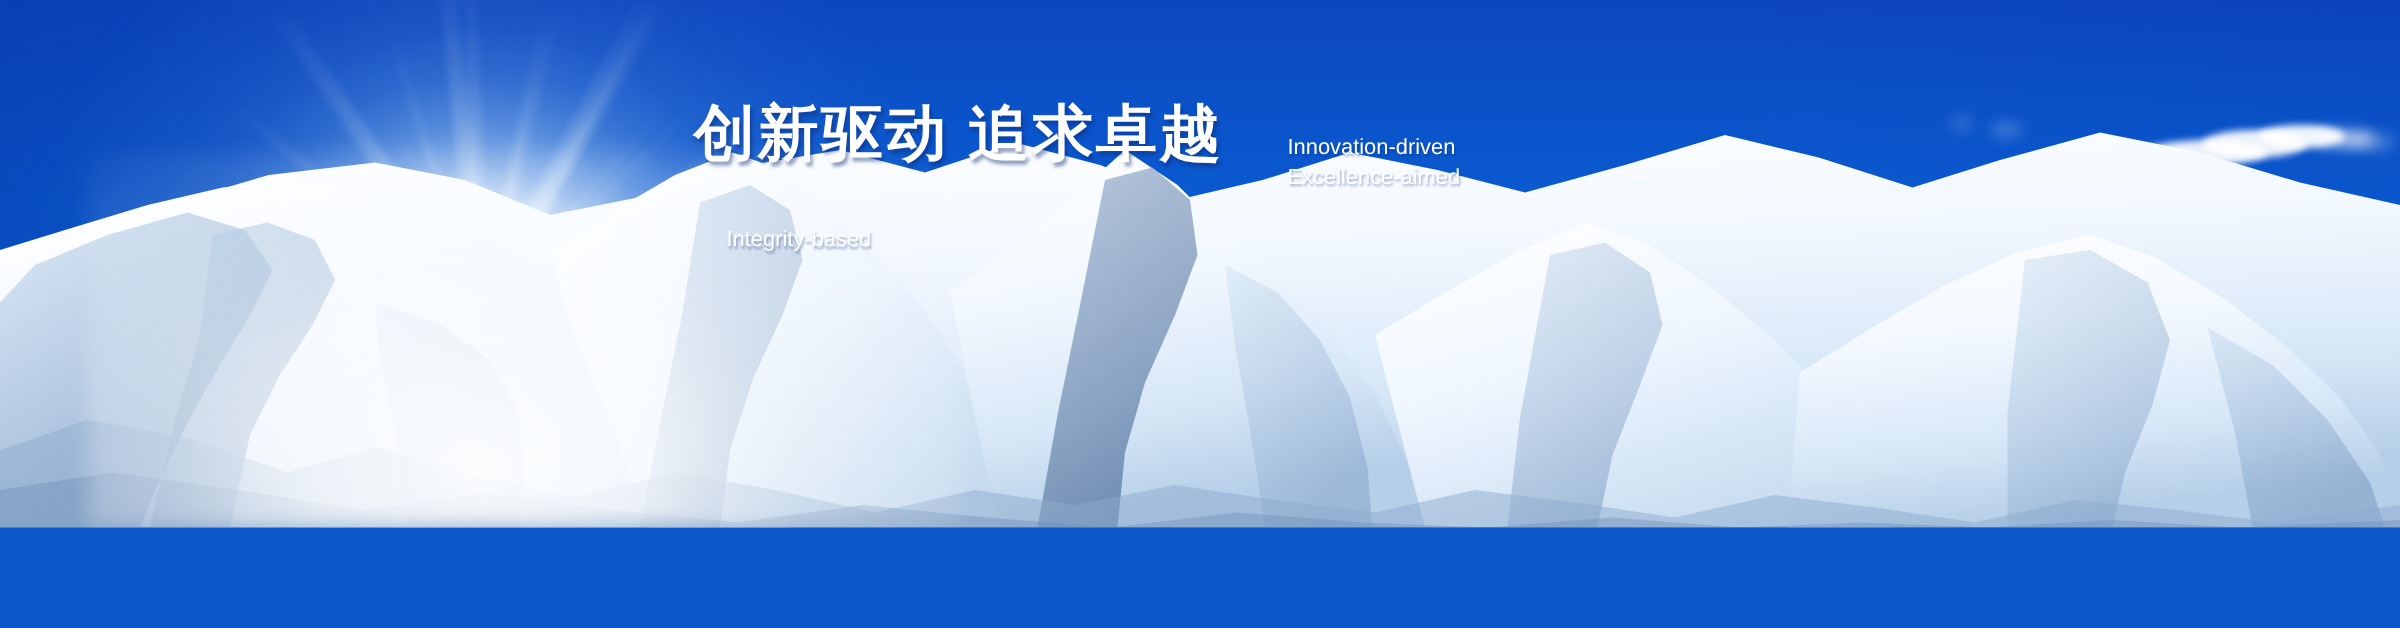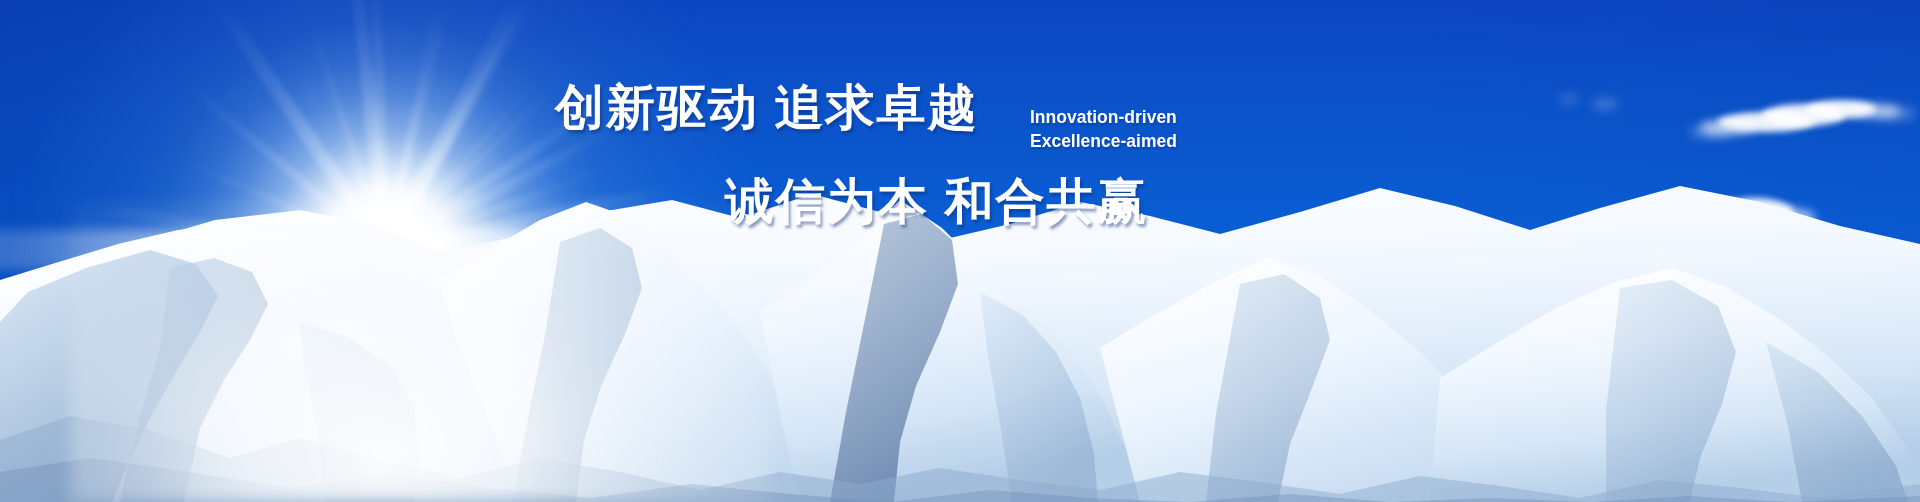--- a/index.html
+++ b/index.html
@@ -8,21 +8,21 @@
     width: 1920px;
     height: 502px;
     overflow: hidden;
     background: #0a58cc;
     font-family: "Liberation Sans", "DejaVu Sans", sans-serif;
   }
 
   .banner {
     position: relative;
     width: 1920px;
-    height: 502px;
+    height: 422px;
     overflow: hidden;
   }
 
   
   .sky {
     position: absolute;
     inset: 0;
     background:
       linear-gradient(to bottom,
         #0c46c0 0%,
@@ -142,21 +142,21 @@
     line-height: 1;
     white-space: nowrap;
     text-shadow: 2px 3px 3px rgba(10,40,110,0.45);
   }
   .cn-line-1 { left: 555px; top: 83px; }
   .cn-line-2 { left: 725px; top: 177px; }
 
   .en-block {
     position: absolute;
     color: #ffffff;
-    font-weight: bold;
+    font-weight: normal;
     font-size: 17.5px;
     line-height: 1.35;
     white-space: nowrap;
     text-shadow: 1px 2px 2px rgba(10,40,110,0.40);
   }
   .en-right { left: 1030px; top: 106px; text-align: left; }
   .en-left  { right: 1223px; top: 180px; text-align: right; }
 </style>
 </head>
 <body>
@@ -306,18 +306,18 @@
   <div class="copy">
 
     <div class="cn-line cn-line-1">创新驱动  追求卓越</div>
 
     <div class="en-block en-right">
       <div>Innovation-driven</div>
       <div>Excellence-aimed</div>
     </div>
 
     <div class="en-block en-left">
+      <div>Integrity-based</div>
     </div>
 
-    <div class="cn-line cn-line-2">诚信为本  和合共赢</div>
   </div>
 
 </div>
 
 </body></html>

